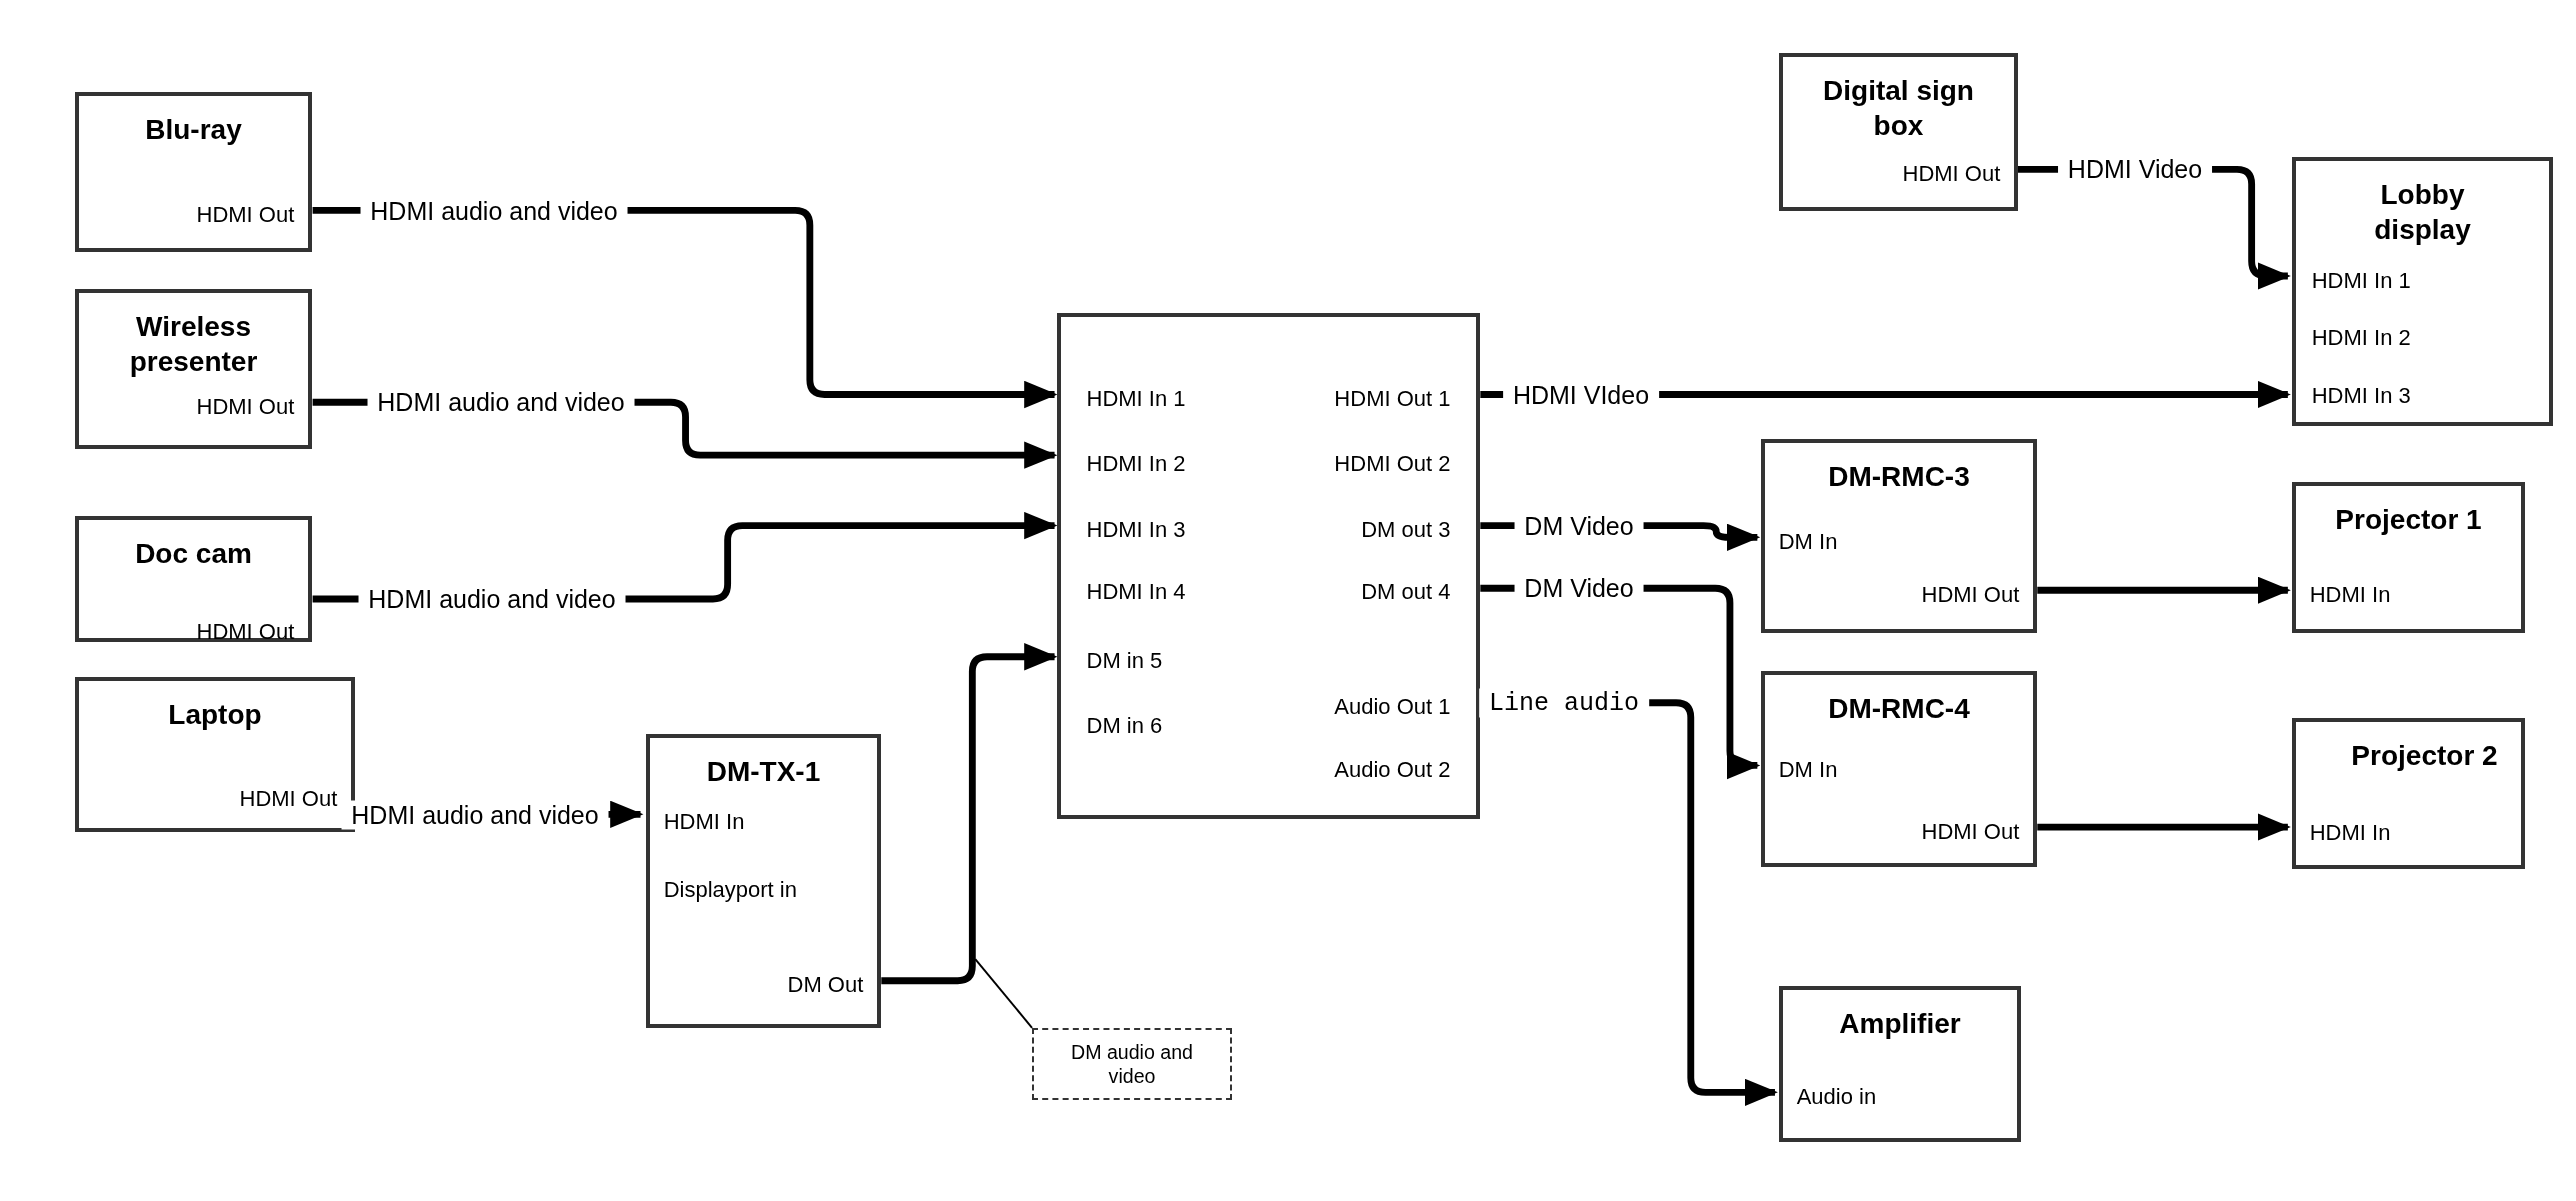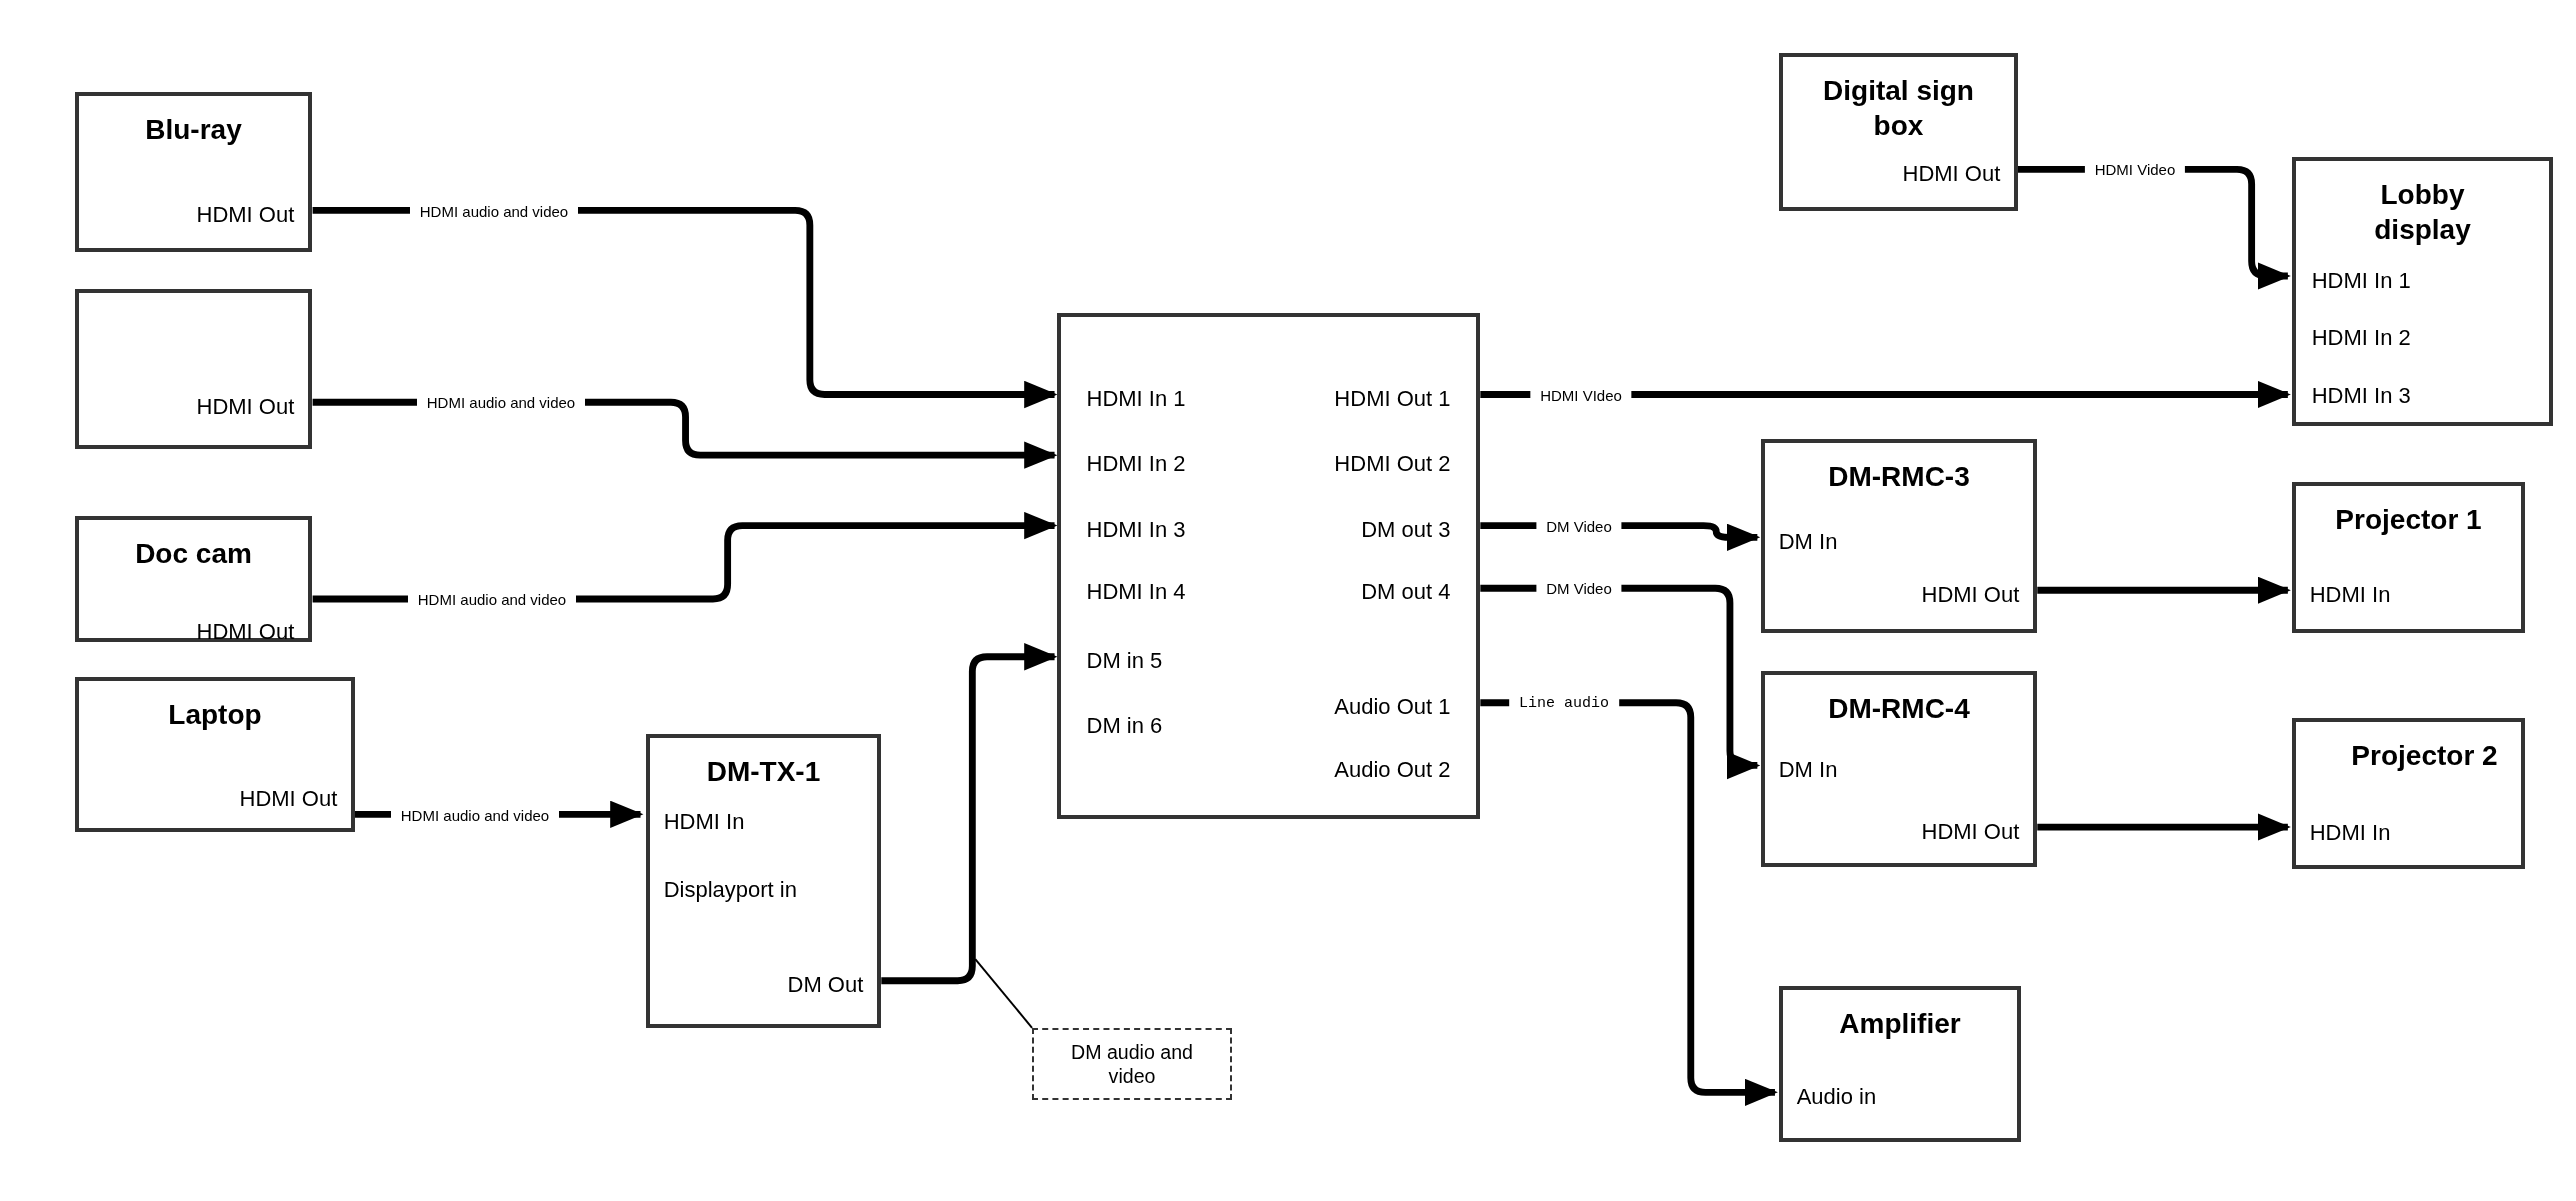--- a/index.html
+++ b/index.html
@@ -46,21 +46,21 @@
     font-size: 22px;
     line-height: 31px;
     white-space: nowrap;
   }
   .edge-label {
     position: absolute;
     z-index: 2;
     transform: translate(-50%, -50%);
     background: #ffffff;
     padding: 0 9.8px;
-    font-size: 15px;
+    font-size: 25px;
     line-height: 29px;
     white-space: nowrap;
   }
   .note {
     position: absolute;
     z-index: 2;
     background: #ffffff;
     border: 2px dashed #333333;
     box-sizing: border-box;
     display: flex;
@@ -119,20 +119,21 @@
     </g>
     <path d="M 996 980 L 1054 1050" stroke="#000000" stroke-width="2" fill="none"></path>
   </svg>
 
   <div class="node" id="n-bluray">
     <div class="node-title">Blu-ray</div>
     <span class="port" style="top:103px; right:13.7px;">HDMI Out</span>
   </div>
 
   <div class="node" id="n-wireless">
+    <div class="node-title">Wireless presenter</div>
     <span class="port" style="top:98px; right:13.7px;">HDMI Out</span>
   </div>
 
   <div class="node" id="n-doccam">
     <div class="node-title">Doc cam</div>
     <span class="port" style="top:96px; right:13.7px;">HDMI Out</span>
   </div>
 
   <div class="node" id="n-laptop">
     <div class="node-title">Laptop</div>

